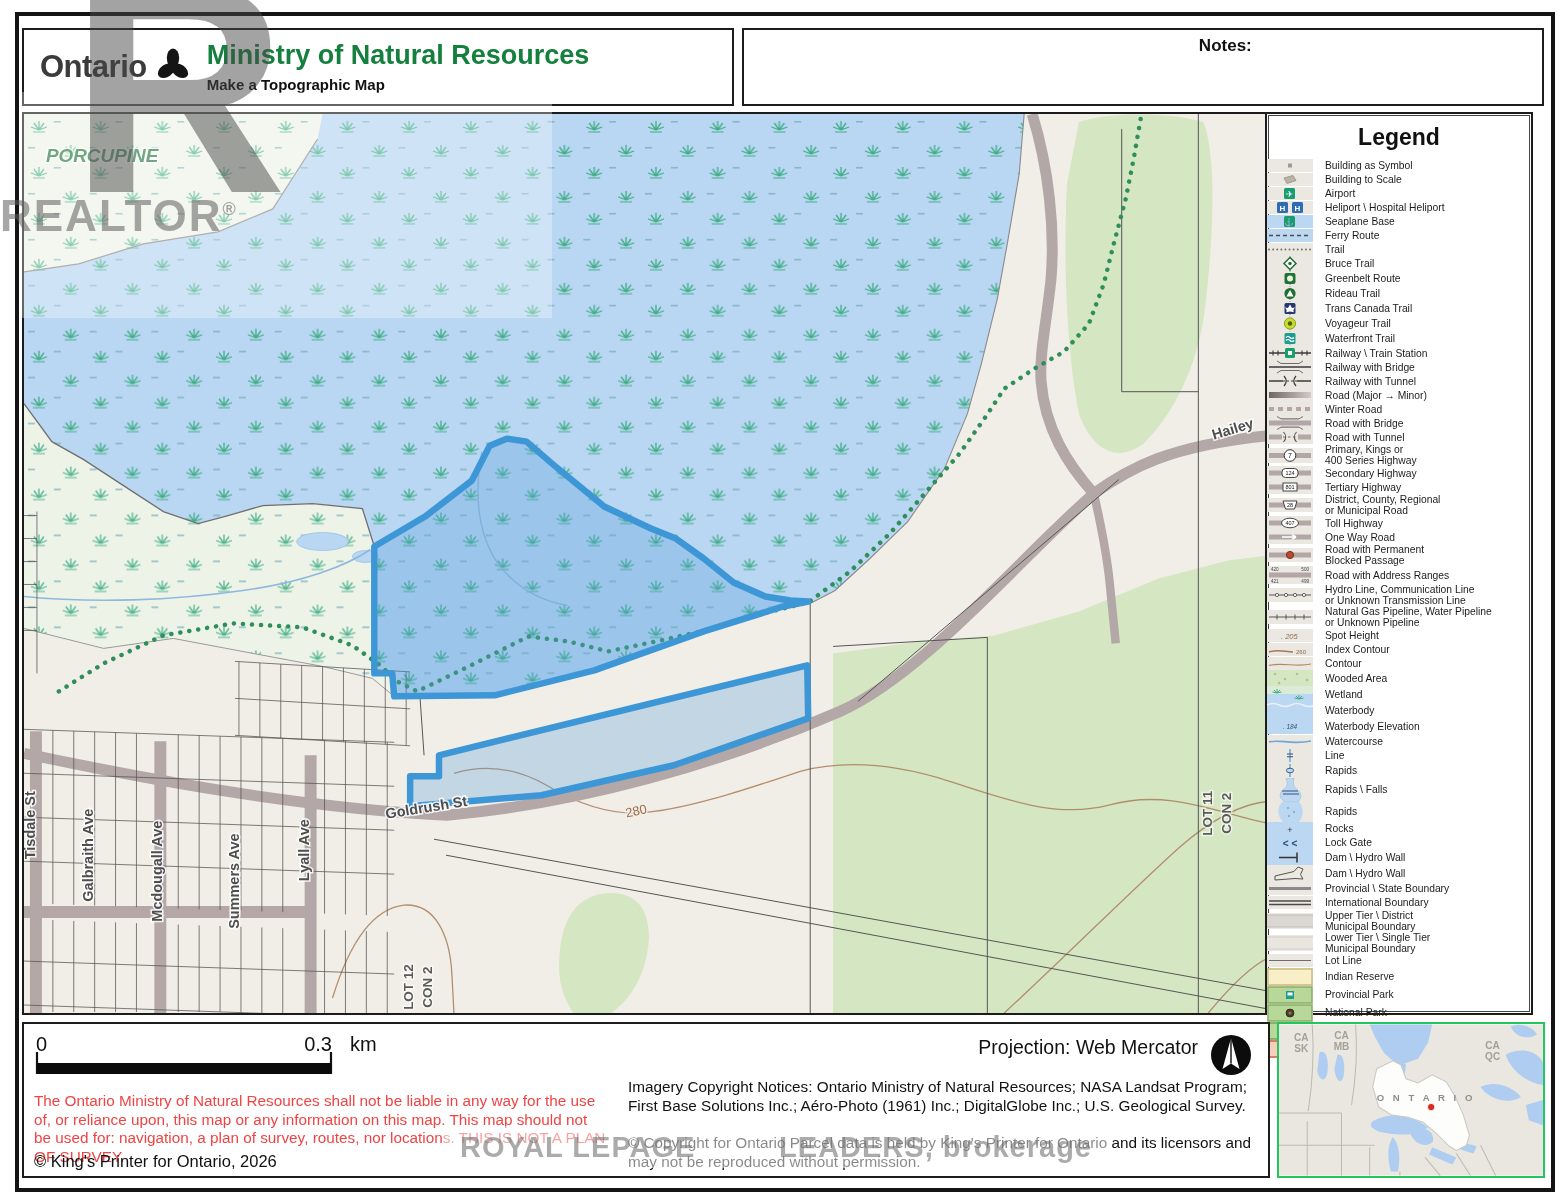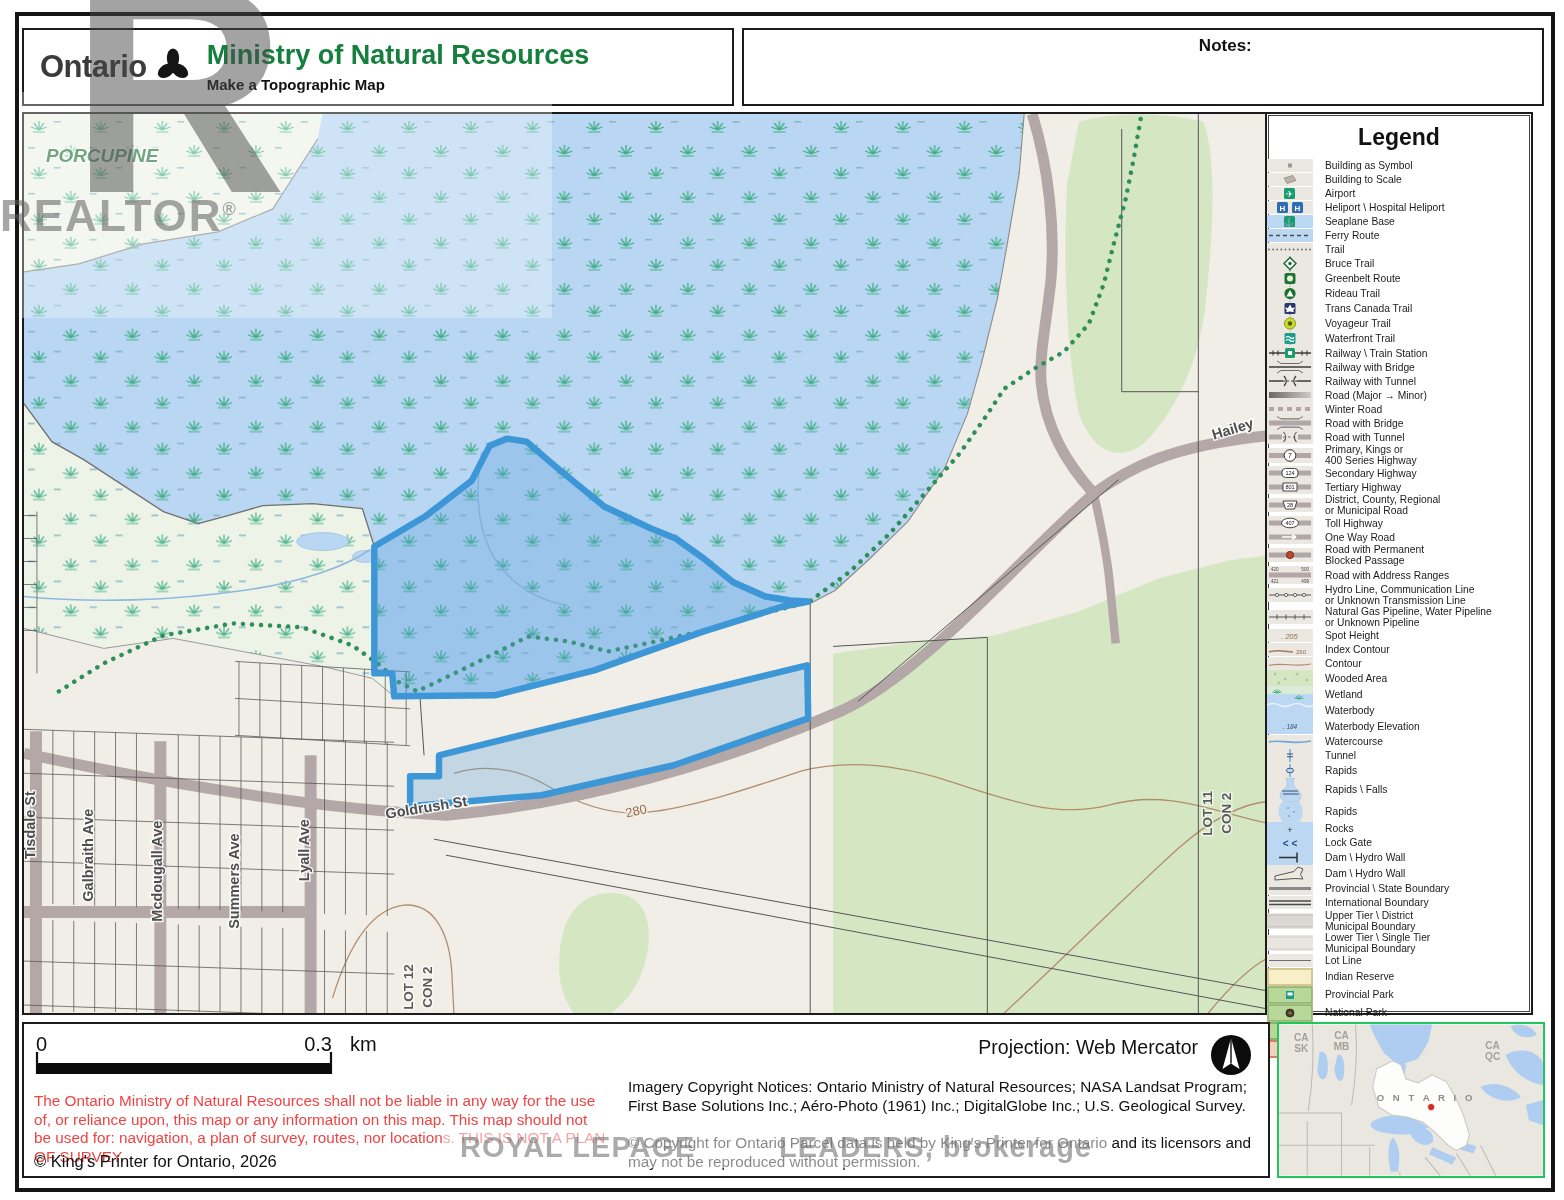--- a/index.html
+++ b/index.html
@@ -576,21 +576,21 @@
           <span class="llab">Watercourse</span>
         </div>
         <div class="lrow">
           <span class="lsym">
             <svg width="46" height="15" viewBox="0 0 46 15">
               <rect x="0" y="0" width="46" height="15" fill="#ebe8e1"></rect>
               <path d="M23,1 V14" stroke="#6fa8d8" stroke-width="1.5"></path>
               <path d="M20,6 H26 M20,8.8 H26" stroke="#33527a" stroke-width="1.1"></path>
             </svg>
           </span>
-          <span class="llab">Tunnel</span>
+          <span class="llab">Line</span>
         </div>
         <div class="lrow">
           <span class="lsym">
             <svg width="46" height="15" viewBox="0 0 46 15">
               <rect x="0" y="0" width="46" height="15" fill="#ebe8e1"></rect>
               <path d="M23,1 V14" stroke="#6fa8d8" stroke-width="1.5"></path>
               <ellipse cx="23" cy="7.5" rx="3.6" ry="2.3" fill="#bcd7f2" stroke="#33527a" stroke-width="0.9"></ellipse>
             </svg>
           </span>
           <span class="llab">Rapids</span>

